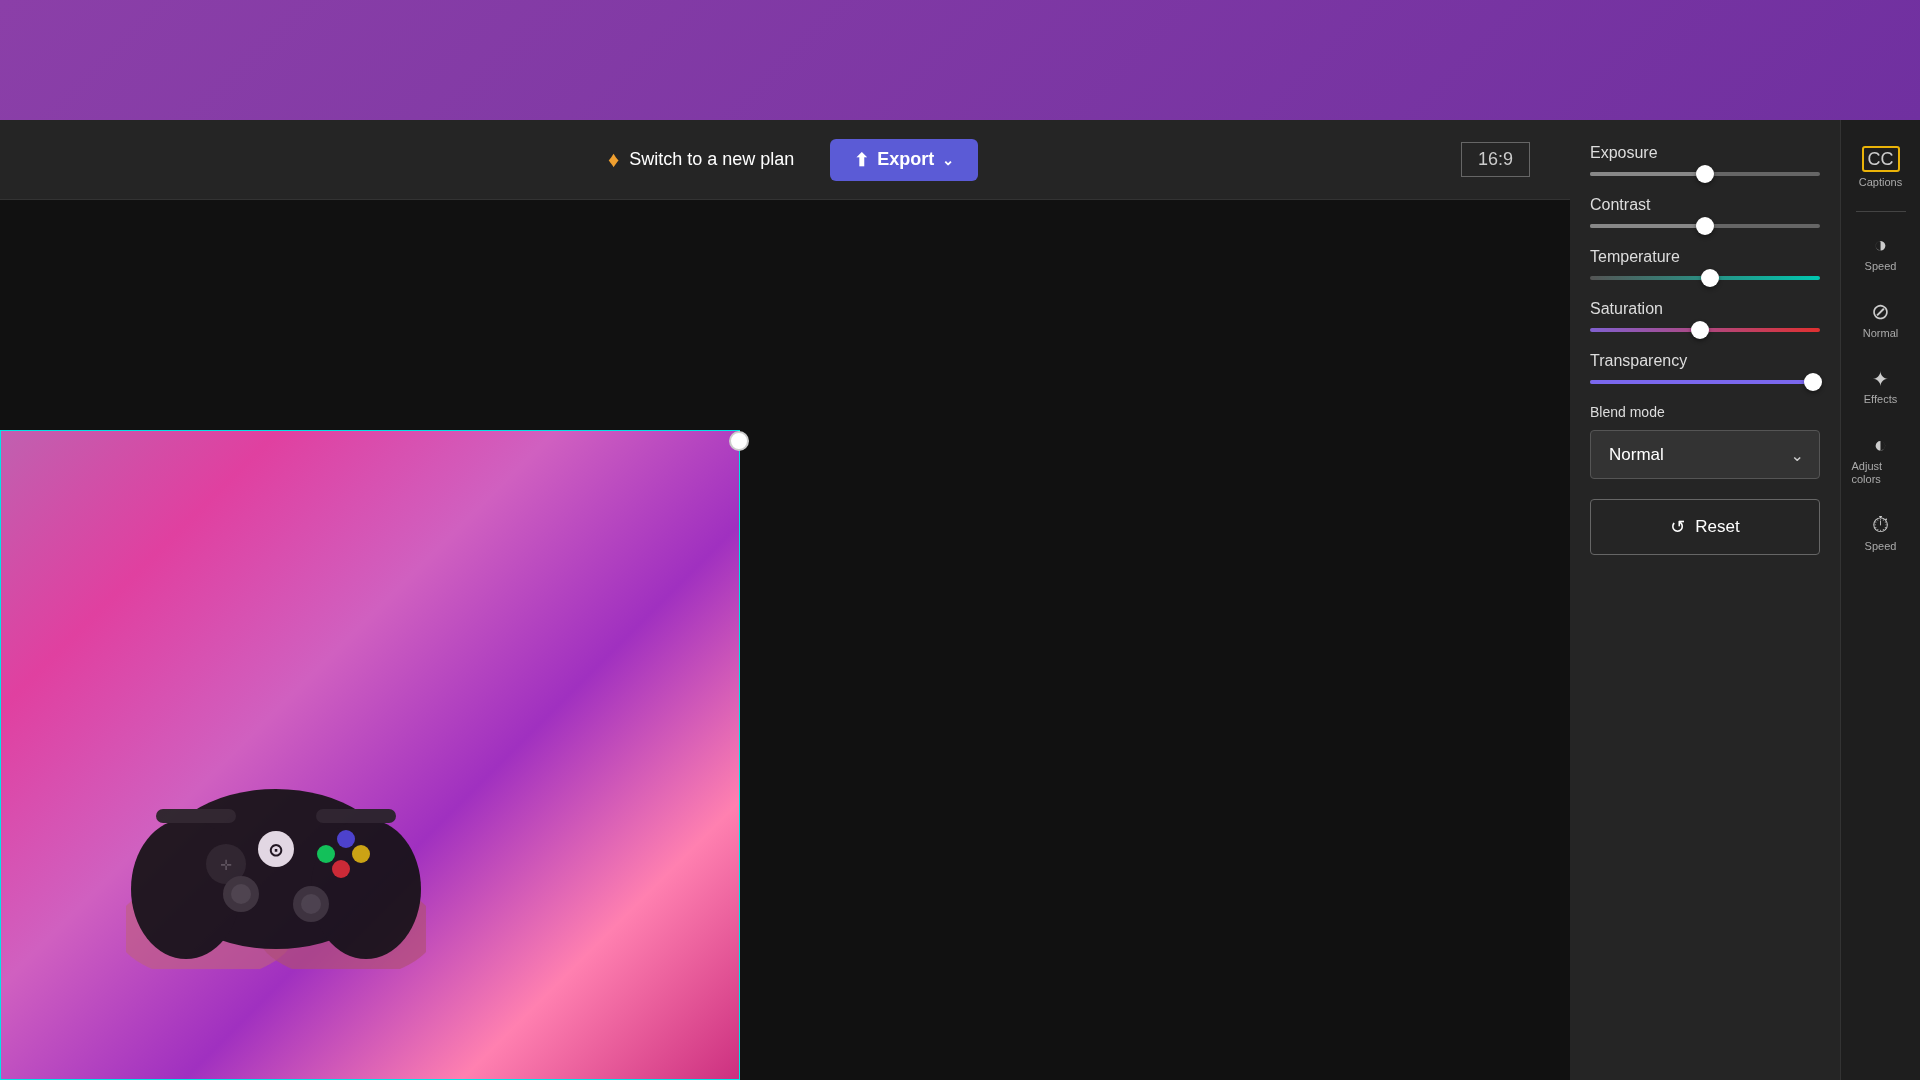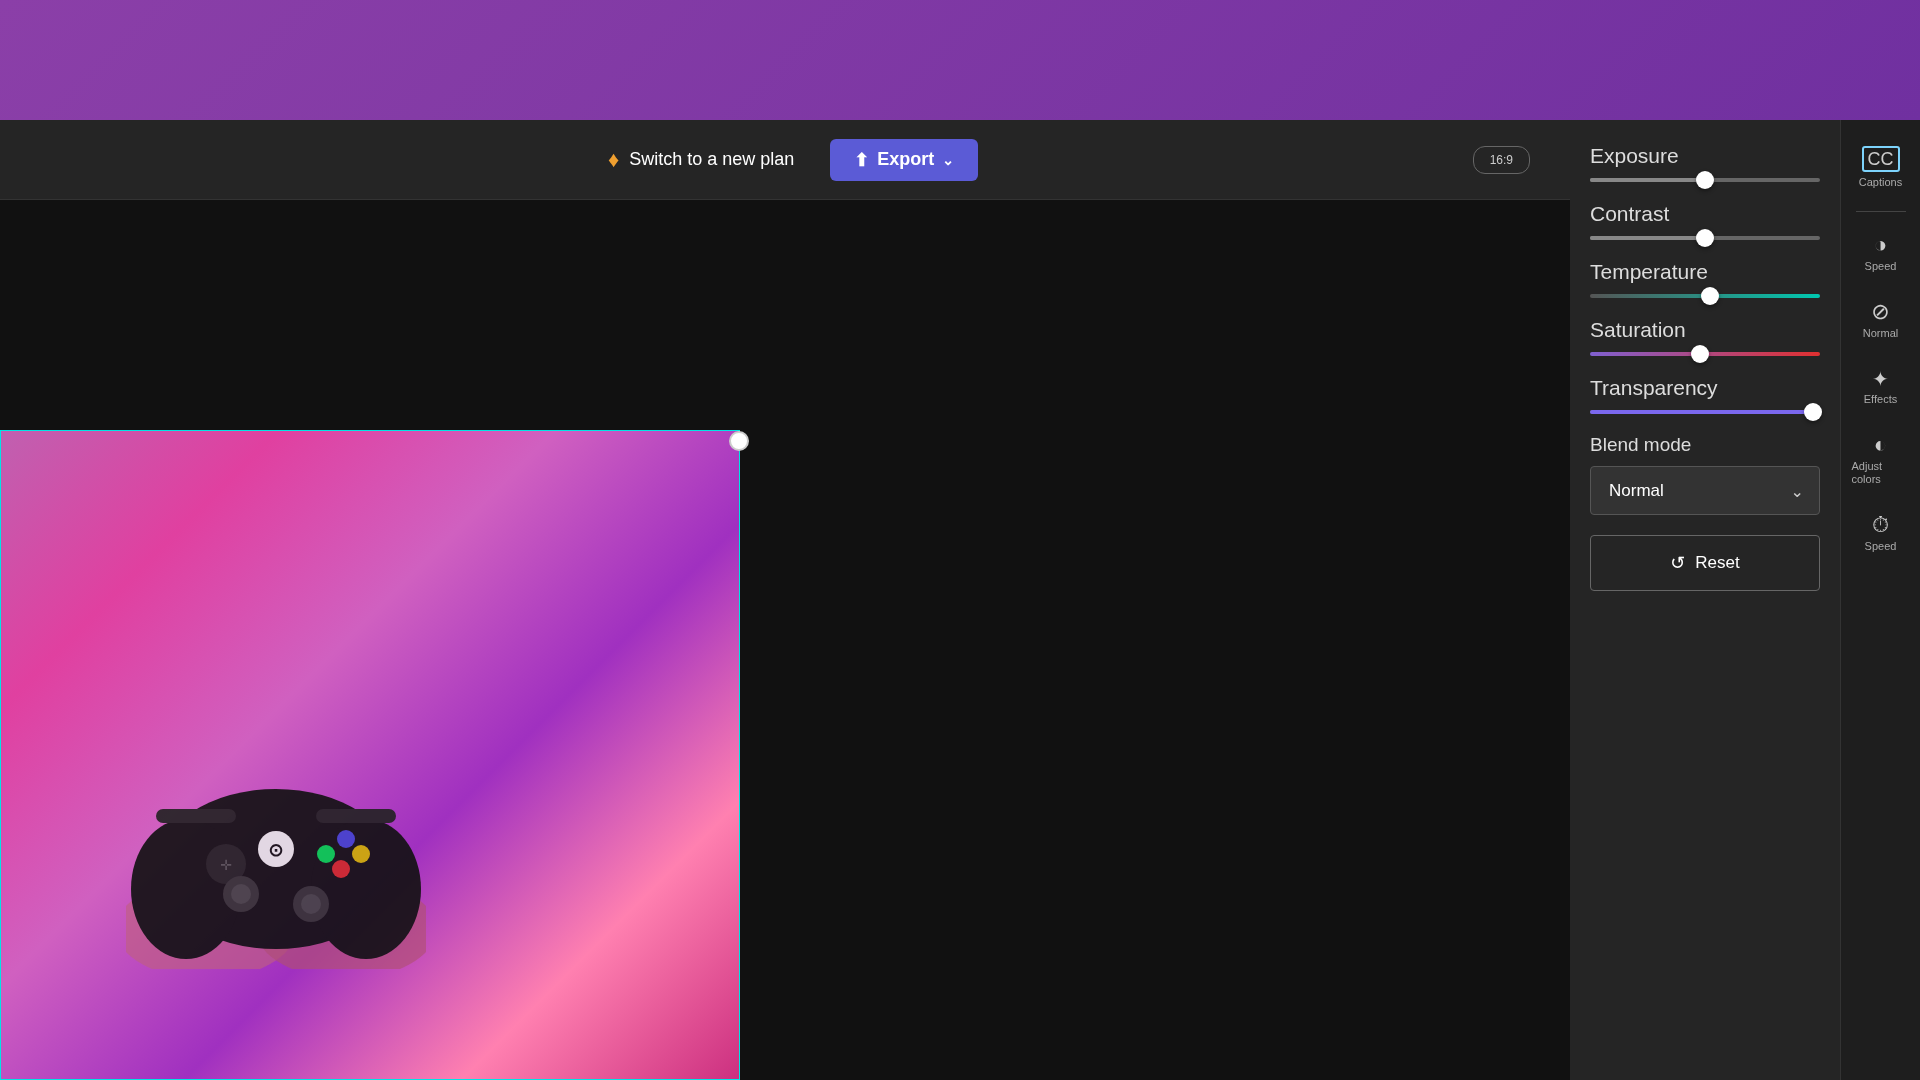--- a/index.html
+++ b/index.html
@@ -89,22 +89,22 @@
       font-size: 14px;
     }
 
     .aspect-ratio-badge {
       position: absolute;
       right: 40px;
       background: transparent;
       border: 1px solid #666;
       color: #ccc;
       padding: 6px 16px;
-      border-radius: 12px;
-      font-size: 12px;
+      border-radius: 0;
+      font-size: 18px;
     }
 
     
     .video-canvas {
       flex: 1;
       position: relative;
       background: #111;
       overflow: hidden;
     }
 
@@ -162,21 +162,21 @@
       overflow-y: auto;
       background: #252525;
     }
 
     .adjustment-section {
       margin-bottom: 20px;
     }
 
     .adjustment-label {
       color: #ddd;
-      font-size: 21px;
+      font-size: 16px;
       margin-bottom: 10px;
       font-weight: 400;
     }
 
     .slider-track {
       position: relative;
       height: 4px;
       border-radius: 2px;
       background: #555;
       margin-bottom: 4px;
@@ -237,21 +237,21 @@
       background: #7b68ee;
       width: 97%;
     }
 
     .blend-mode-section {
       margin-bottom: 20px;
     }
 
     .blend-mode-label {
       color: #ddd;
-      font-size: 19px;
+      font-size: 14px;
       margin-bottom: 10px;
     }
 
     .blend-mode-dropdown {
       position: relative;
     }
 
     .blend-mode-dropdown select {
       width: 100%;
       background: #333;
@@ -461,21 +461,21 @@
       <button class="reset-btn">
         <span class="reset-icon">↺</span>
         <span>Reset</span>
       </button>
 
     </div>
 
     <div class="side-icons">
 
       <div class="side-icon-item">
-        <span class="side-icon-symbol" style="font-size:18px; border:2px solid #7dd3fc; padding:2px 4px; border-radius:3px;">CC</span>
+        <span class="side-icon-symbol" style="font-size:18px; border:2px solid #eab308; padding:2px 4px; border-radius:3px;">CC</span>
         <span class="side-icon-label">Captions</span>
       </div>
 
       <div class="divider"></div>
 
       <div class="side-icon-item">
         <span class="side-icon-symbol">◑</span>
         <span class="side-icon-label">Speed</span>
       </div>
 

